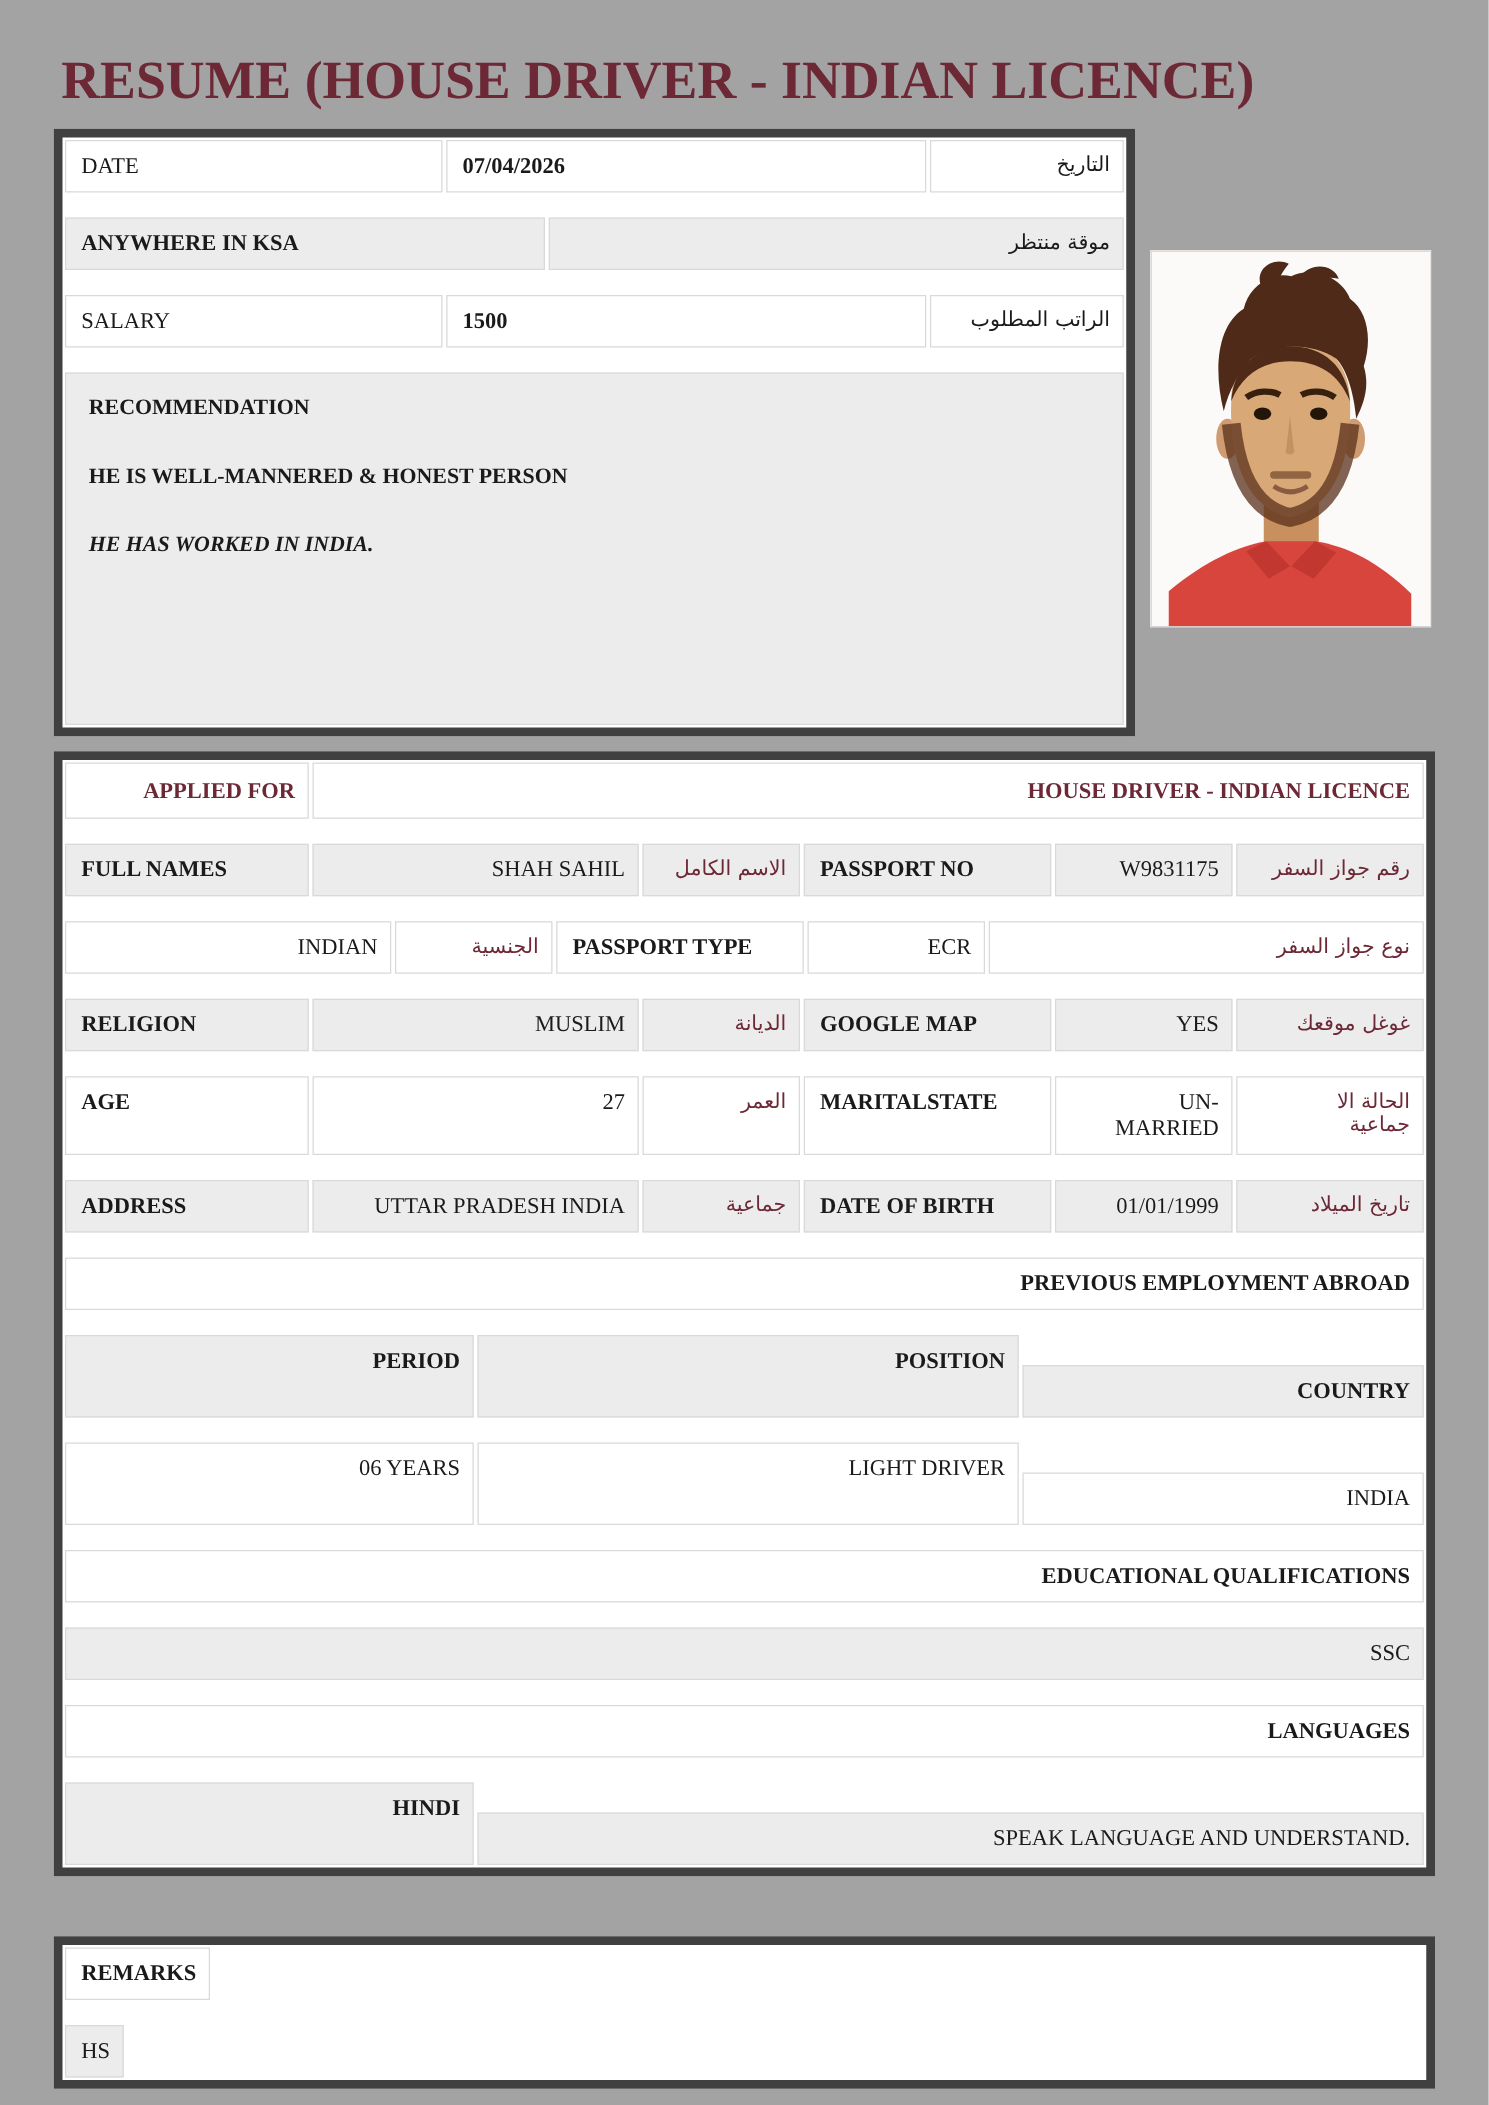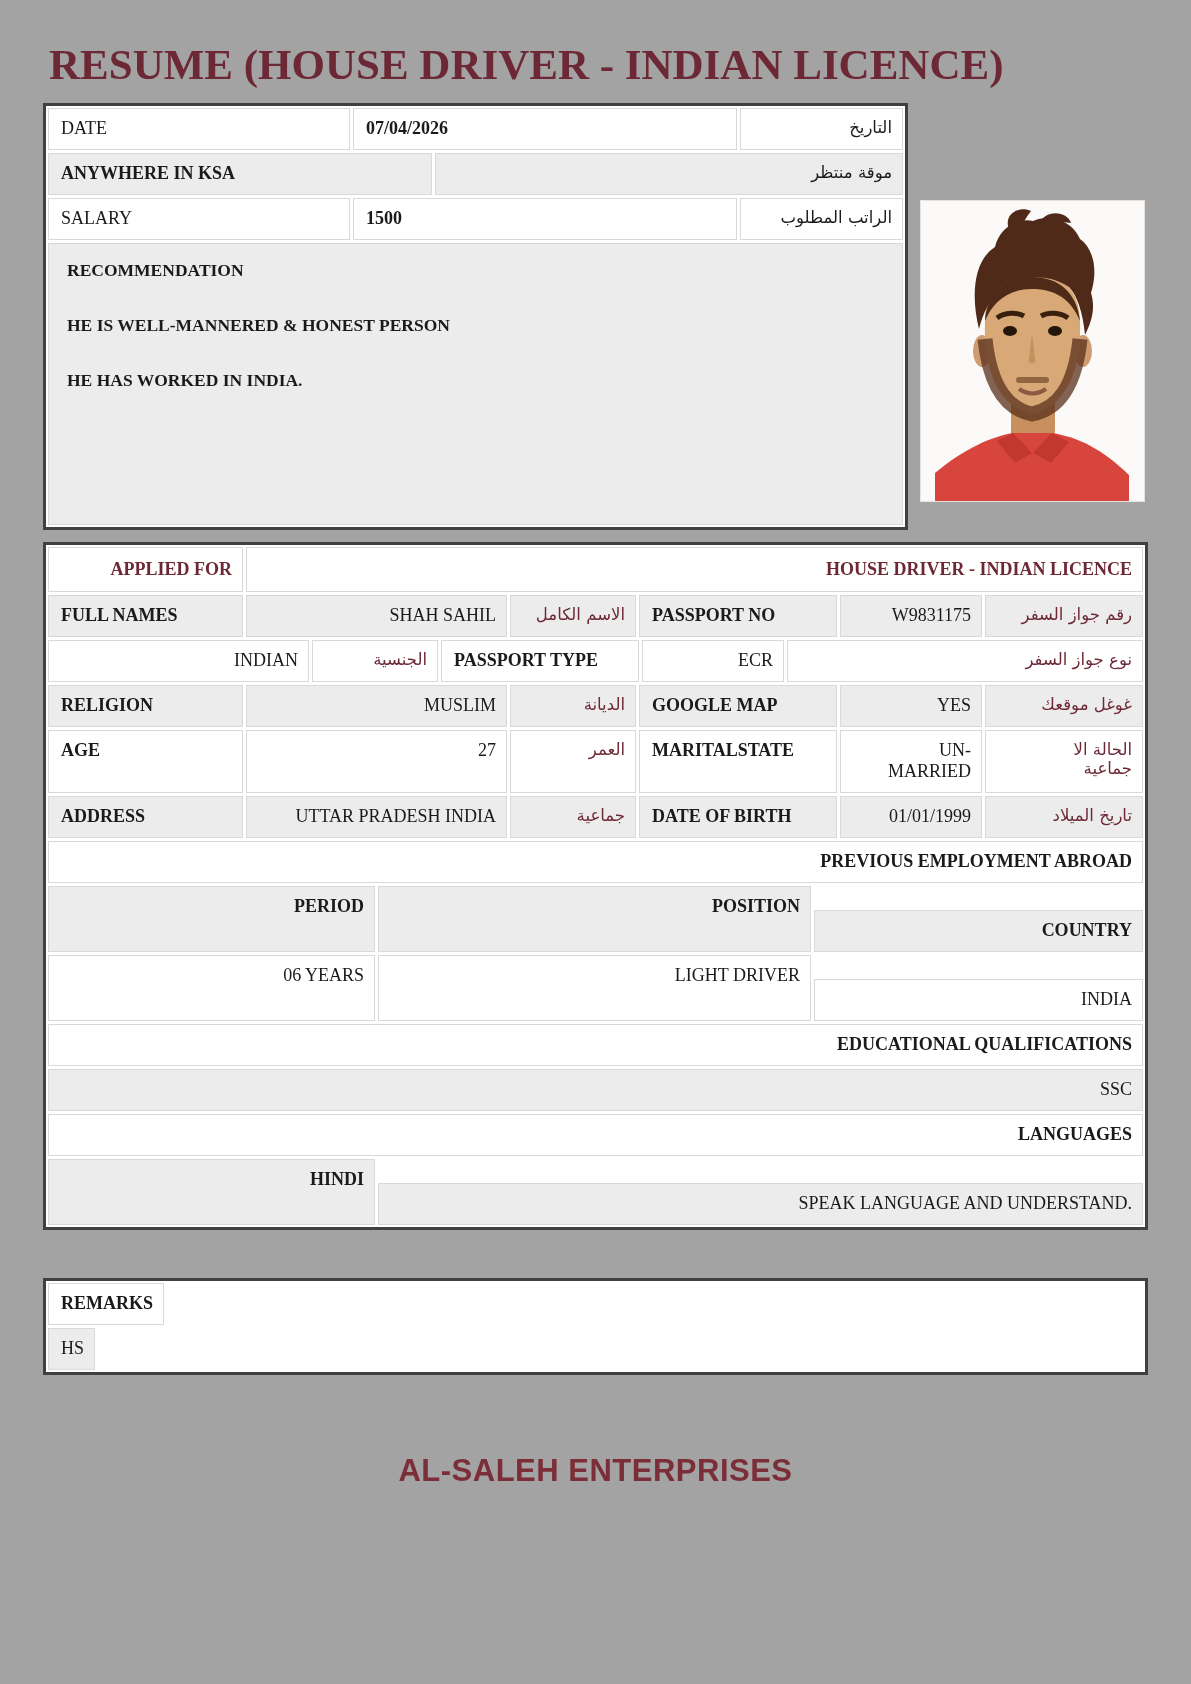--- a/index.html
+++ b/index.html
@@ -3,22 +3,22 @@
 <meta charset="utf-8">
 <style>
   html,body{margin:0;padding:0;background:#ffffff;}
   .page{position:relative;width:1191px;height:1684px;background:#a3a3a3;
         font-family:"Liberation Serif",serif;color:#1a1a1a;overflow:hidden;}
   .content{position:absolute;left:43px;top:0;width:1105px;}
   .doc-title{margin:0;padding:42px 0 0 6px;font-size:43px;line-height:1.05;
              font-weight:bold;color:#6d2836;letter-spacing:0px;}
   .top-section{position:relative;margin-top:16px;}
   
-  .tbl{background:#fff;border:3px solid #404040;padding:2px;
-       display:flex;flex-direction:column;gap:3px;box-sizing:border-box;}
+  .tbl{background:#fff;border:7px solid #404040;padding:2px;
+       display:flex;flex-direction:column;gap:20px;box-sizing:border-box;}
   .row{display:flex;gap:3px;}
   .c{border:1px solid #d9d9d9;box-sizing:border-box;min-height:42px;
      padding:9px 10px 4px 12px;font-size:18px;line-height:1.15;}
   .g{background:#ececec;} .w{background:#ffffff;}
   .b{font-weight:bold;} .ctr{text-align:right;}
   .maroon{color:#6d2836;}
   .preline{white-space:pre-line;}
   .ar{font-family:"DejaVu Sans","Liberation Sans",sans-serif;direction:rtl;
       text-align:right;font-size:16.5px;padding-top:10px;}
   
@@ -73,21 +73,21 @@
         </div>
         <div class="row">
           <div class="c w c1">SALARY</div>
           <div class="c w c2">1500</div>
           <div class="c w c3 ar">الراتب المطلوب</div>
         </div>
         <div class="row">
           <div class="c g rec" style="flex:1;">
             <p>RECOMMENDATION</p>
             <p>HE IS WELL-MANNERED &amp; HONEST PERSON</p>
-            <p style="margin-bottom:4px;">HE HAS WORKED IN INDIA.</p>
+            <p style="margin-bottom:4px;font-style:italic;">HE HAS WORKED IN INDIA.</p>
           </div>
         </div>
       </div>
 
       <div class="photo">
         <svg width="223" height="300" viewBox="0 0 223 300">
           <rect width="223" height="300" fill="#fbfaf9"></rect>
 
           <path d="M90 196 L90 244 L134 244 L134 196 Z" fill="#c8905f"></path>
 

